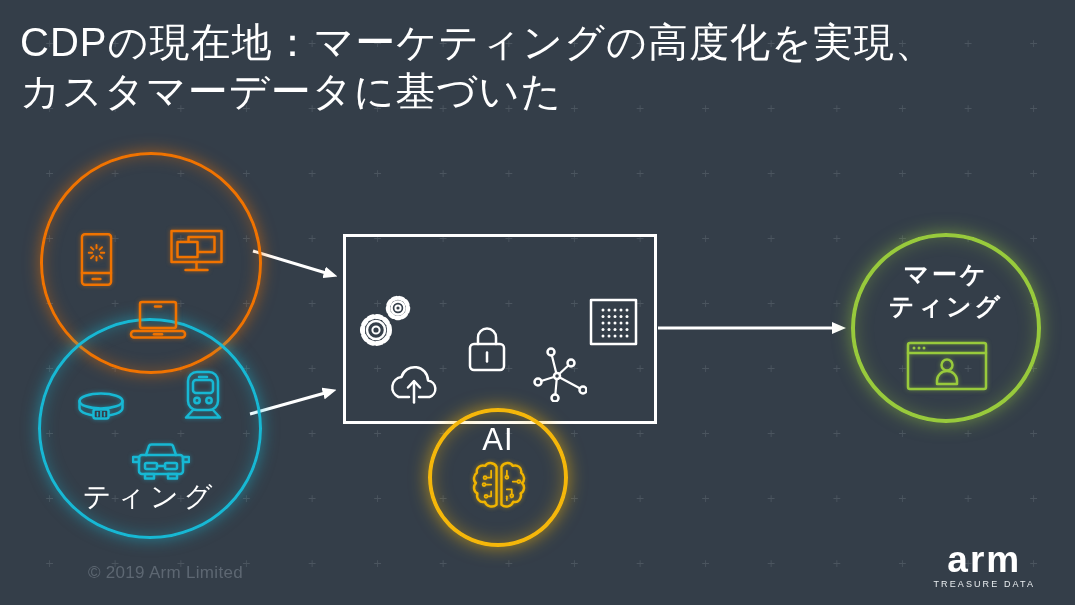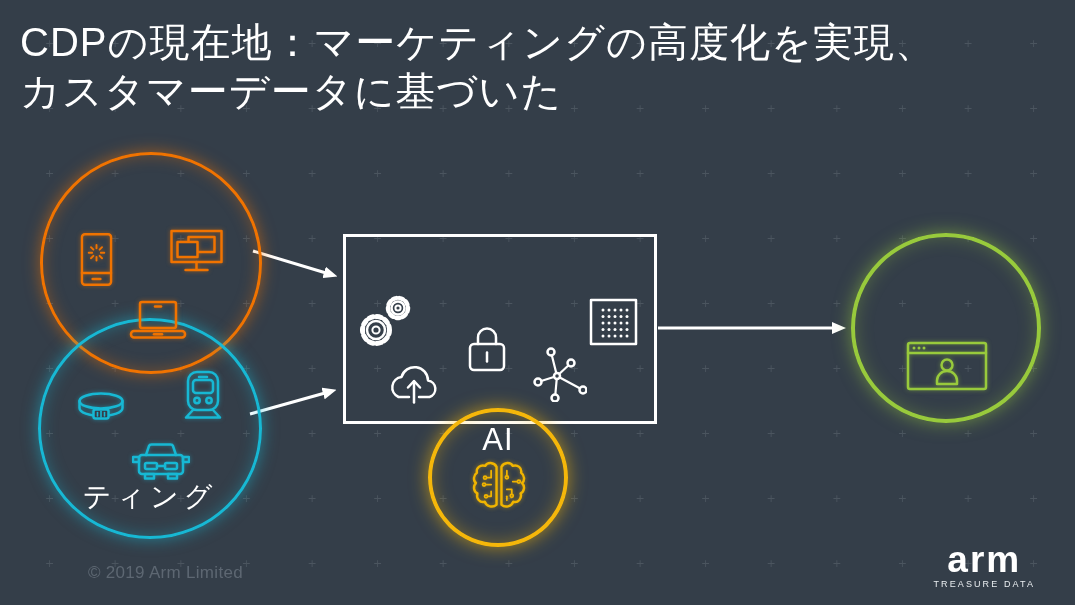--- a/index.html
+++ b/index.html
@@ -246,20 +246,24 @@
 
   <div class="cdp-box"></div>
 
   <div class="circle c-digital"></div>
   <div class="circle c-physical"></div>
   <div class="circle c-ai"></div>
   <div class="circle c-marketing"></div>
 
   <div class="lbl lbl-physical">ティング</div>
   <div class="lbl lbl-ai">AI</div>
+  <div class="lbl lbl-marketing">
+    <div>マーケ</div>
+    <div>ティング</div>
+  </div>
 
   <div class="ic orange ic-phone">
     <svg width="33" height="55" viewBox="0 0 34 56">
       <rect x="2" y="2" width="30" height="52" rx="3"></rect>
       <line x1="2" y1="42" x2="32" y2="42"></line>
       <line x1="13" y1="48" x2="21" y2="48"></line>
       <g stroke-width="2">
         <line x1="21.5" y1="21" x2="25" y2="21"></line>
           <line x1="20.2" y1="24.2" x2="22.7" y2="26.7"></line>
         <line x1="17" y1="25.5" x2="17" y2="29"></line>

